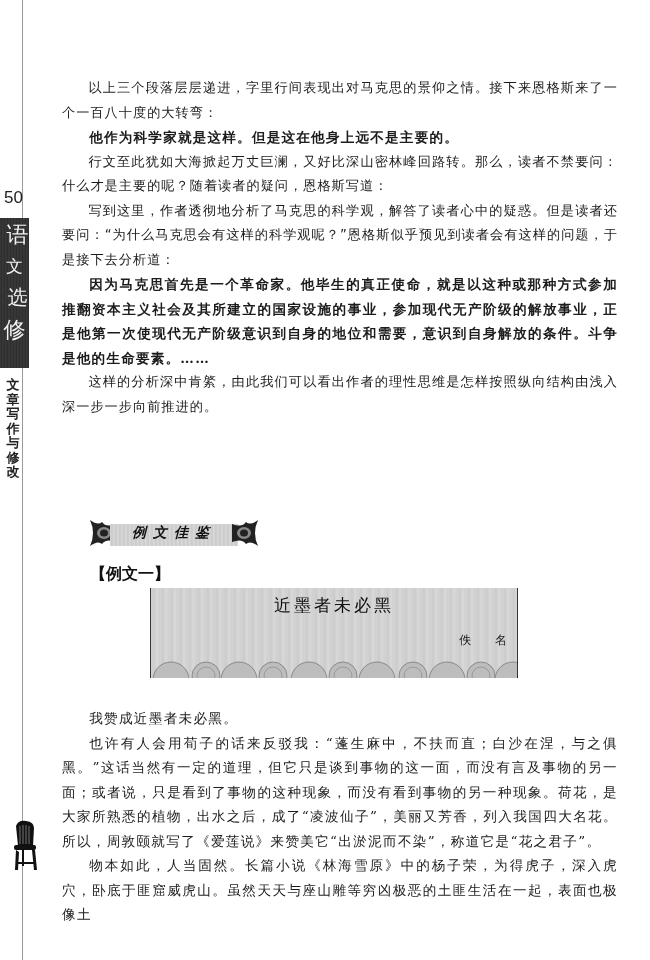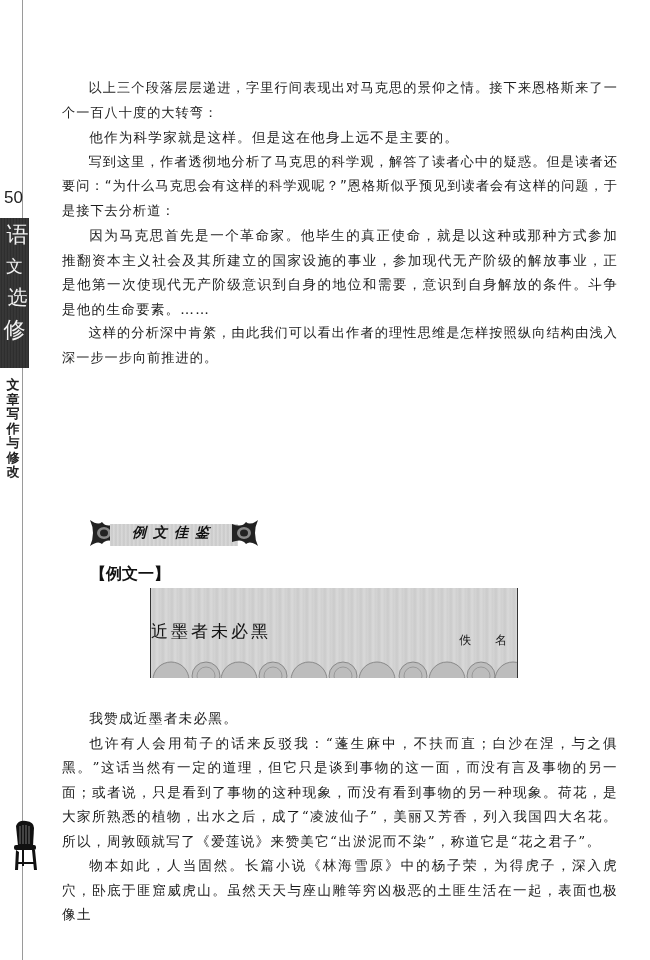--- a/index.html
+++ b/index.html
@@ -20,21 +20,21 @@
   .side-band .c2 { font-size: 20px; margin-left: 6px; margin-bottom: 12px; }
   .side-band .c3 { font-size: 22px; }
   .side-subtitle {
     position: absolute; left: 5px; top: 378px; width: 16px;
     font-size: 13px; line-height: 14.5px; color: #222; text-align: center; font-weight: bold;
   }
   .chair-icon { position: absolute; left: 12px; top: 820px; width: 26px; height: 52px; }
 
   .content { position: absolute; left: 62px; top: 76px; width: 556px; }
   .p { font-size: 13.6px; line-height: 24.5px; text-align: justify; margin: 0; letter-spacing: 0.6px; text-indent: 2em; }
-  .quote { letter-spacing: 1.2px; font-family: "DejaVu Serif", serif; }
+  .quote { letter-spacing: 1.2px; font-family: "DejaVu Serif", serif; font-weight: bold; }
   .body-txt { font-family: "DejaVu Sans", sans-serif; font-size: 13.2px; letter-spacing: 1px; }
 
   .banner { position: absolute; left: 88px; top: 516px; width: 172px; height: 34px; }
   .banner-strip {
     position: absolute; left: 22px; top: 8px; width: 128px; height: 22px;
     background: repeating-linear-gradient(90deg, #d7d7d7 0, #c9c9c9 2px, #dcdcdc 4px);
     display: flex; align-items: flex-start; justify-content: center;
   }
   .banner-strip span { font-size: 14px; font-weight: bold; letter-spacing: 7px; color: #111; font-style: italic; }
   .banner-orn { position: absolute; top: 0; width: 30px; height: 34px; }
@@ -42,21 +42,21 @@
   .banner-orn.right { right: 0; }
 
   .example-label { position: absolute; left: 90px; top: 564px; font-family: "Liberation Sans", sans-serif; font-weight: bold; font-size: 16px; color: #111; }
 
   .title-box {
     position: absolute; left: 150px; top: 588px; width: 366px; height: 90px;
     border-left: 1px solid #333; border-right: 1px solid #333;
     background: repeating-linear-gradient(90deg, #d4d4d4 0px, #cbcbcb 3px, #d9d9d9 6px, #cfcfcf 9px);
     overflow: hidden;
   }
-  .title-box .essay-title { position: absolute; top: 32px; width: 100%; font-size: 17px; letter-spacing: 3px; color: #111; }
+  .title-box .essay-title { position: absolute; top: 6px; width: 100%; text-align: center; font-size: 17px; letter-spacing: 3px; color: #111; }
   .title-box .essay-author { position: absolute; top: 44px; width: 100%; text-align: right; font-size: 12px; letter-spacing: 10px; color: #222; }
   .title-box svg { position: absolute; left: 0; bottom: 0; }
 
   .content2 { position: absolute; left: 62px; top: 706px; width: 556px; }
   .content2 .p { font-family: "DejaVu Serif", serif; letter-spacing: 1.3px; }
 </style>
 </head>
 <body>
 
 <div class="margin-rule"></div>
@@ -74,20 +74,21 @@
   <path d="M4 6 Q6 0 14 1 Q22 2 22 8 L21 26 L6 26 Z" fill="#111"></path>
   <path d="M8 6 L8 24 M11 5 L11 24 M14 5 L14 24 M17 6 L17 24" stroke="#777" stroke-width="1"></path>
   <rect x="2" y="25" width="22" height="5" rx="2" fill="#111"></rect>
   <path d="M4 30 L3 50 L6 50 L7 32 Z M20 30 L22 50 L25 50 L23 30 Z M10 30 L10 46 L12 46 L12 30 Z" fill="#111"></path>
   <rect x="5" y="42" width="17" height="2" fill="#111"></rect>
 </svg>
 
 <div class="content">
   <p class="p body-txt">以上三个段落层层递进，字里行间表现出对马克思的景仰之情。接下来恩格斯来了一个一百八十度的大转弯：</p>
   <p class="p quote">他作为科学家就是这样。但是这在他身上远不是主要的。</p>
+  <p class="p body-txt">行文至此犹如大海掀起万丈巨澜，又好比深山密林峰回路转。那么，读者不禁要问：什么才是主要的呢？随着读者的疑问，恩格斯写道：</p>
   <p class="p body-txt">写到这里，作者透彻地分析了马克思的科学观，解答了读者心中的疑惑。但是读者还要问：“为什么马克思会有这样的科学观呢？”恩格斯似乎预见到读者会有这样的问题，于是接下去分析道：</p>
   <p class="p quote">因为马克思首先是一个革命家。他毕生的真正使命，就是以这种或那种方式参加推翻资本主义社会及其所建立的国家设施的事业，参加现代无产阶级的解放事业，正是他第一次使现代无产阶级意识到自身的地位和需要，意识到自身解放的条件。斗争是他的生命要素。……</p>
   <p class="p body-txt">这样的分析深中肯綮，由此我们可以看出作者的理性思维是怎样按照纵向结构由浅入深一步一步向前推进的。</p>
 </div>
 
 <div class="banner">
   <svg class="banner-orn left" viewBox="0 0 30 34">
     <path d="M2 4 Q10 10 14 6 Q18 12 28 8 L28 26 Q18 22 14 28 Q10 24 2 30 Q8 17 2 4 Z" fill="#222"></path>
     <ellipse cx="16" cy="17" rx="7" ry="6" fill="#888"></ellipse>
     <ellipse cx="16" cy="17" rx="4" ry="3.5" fill="#222"></ellipse>

